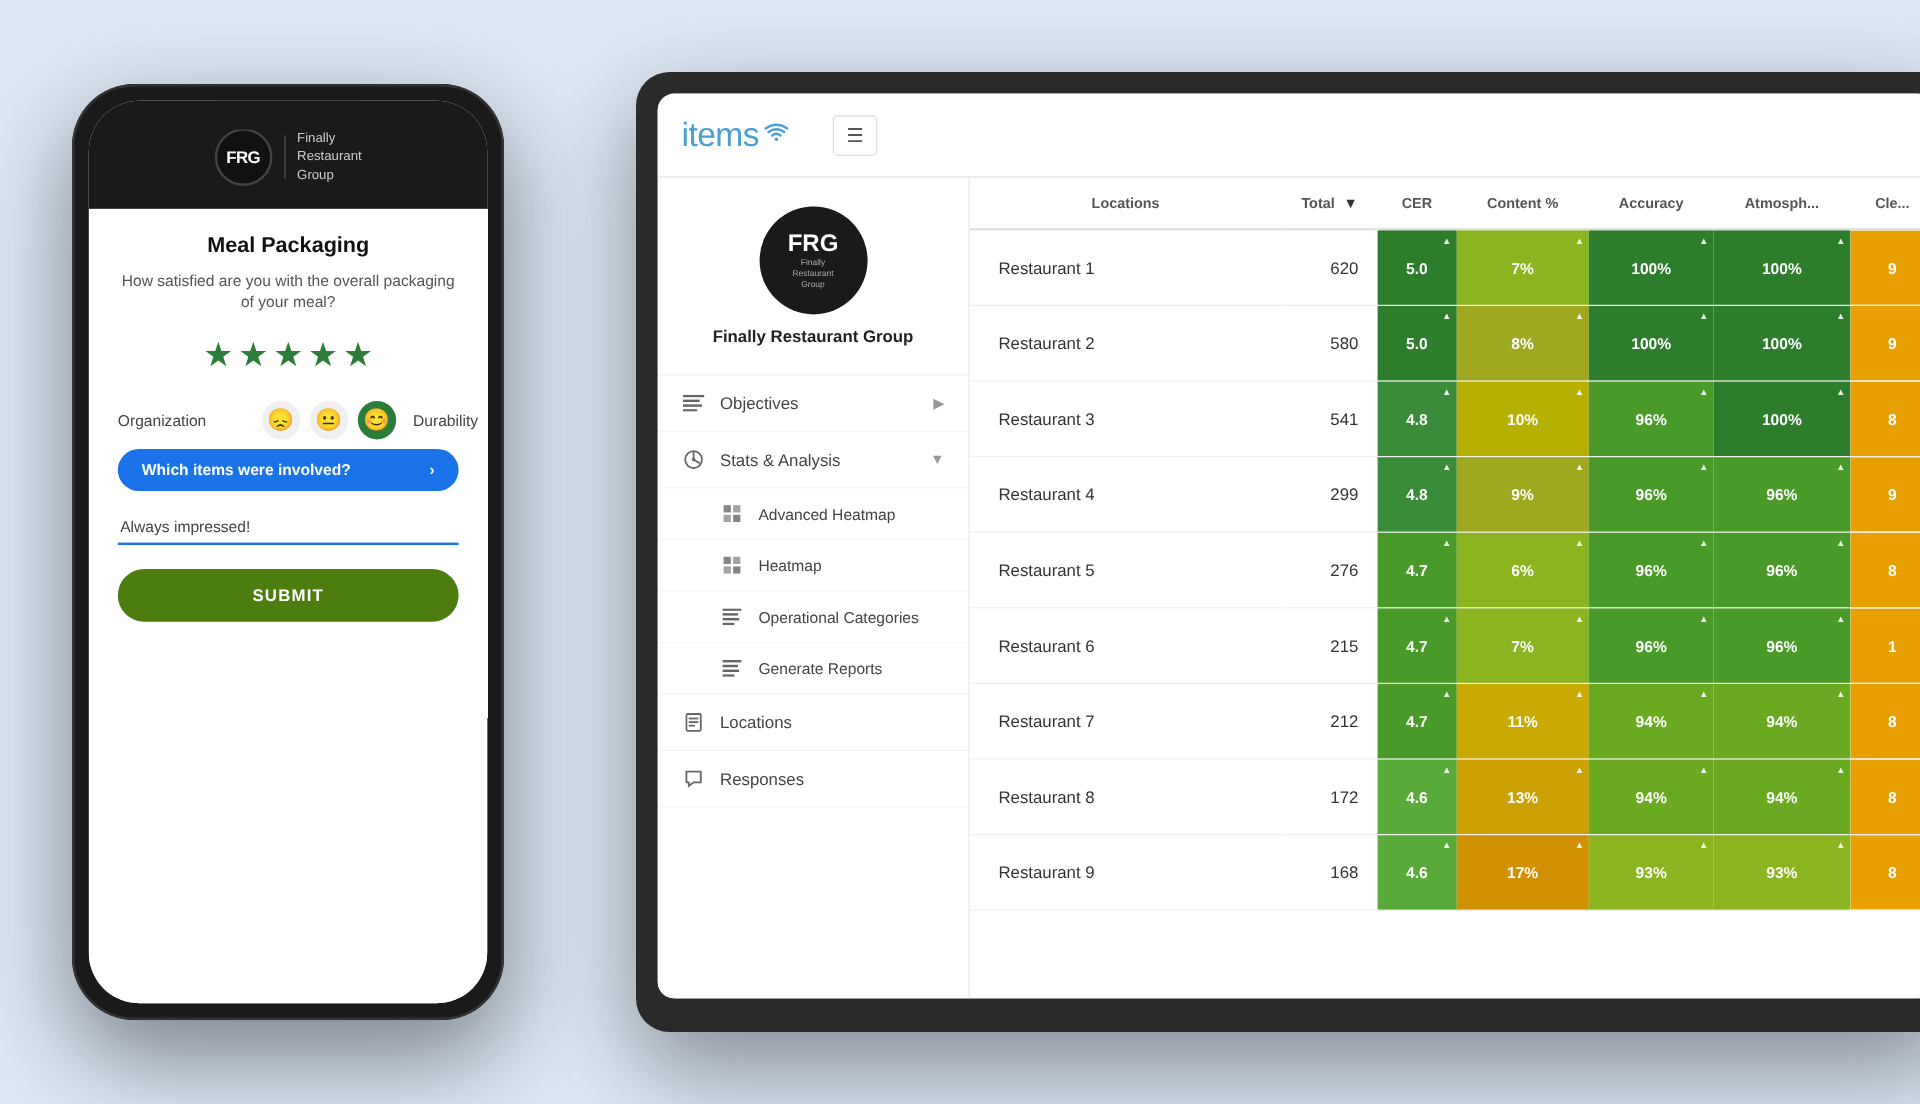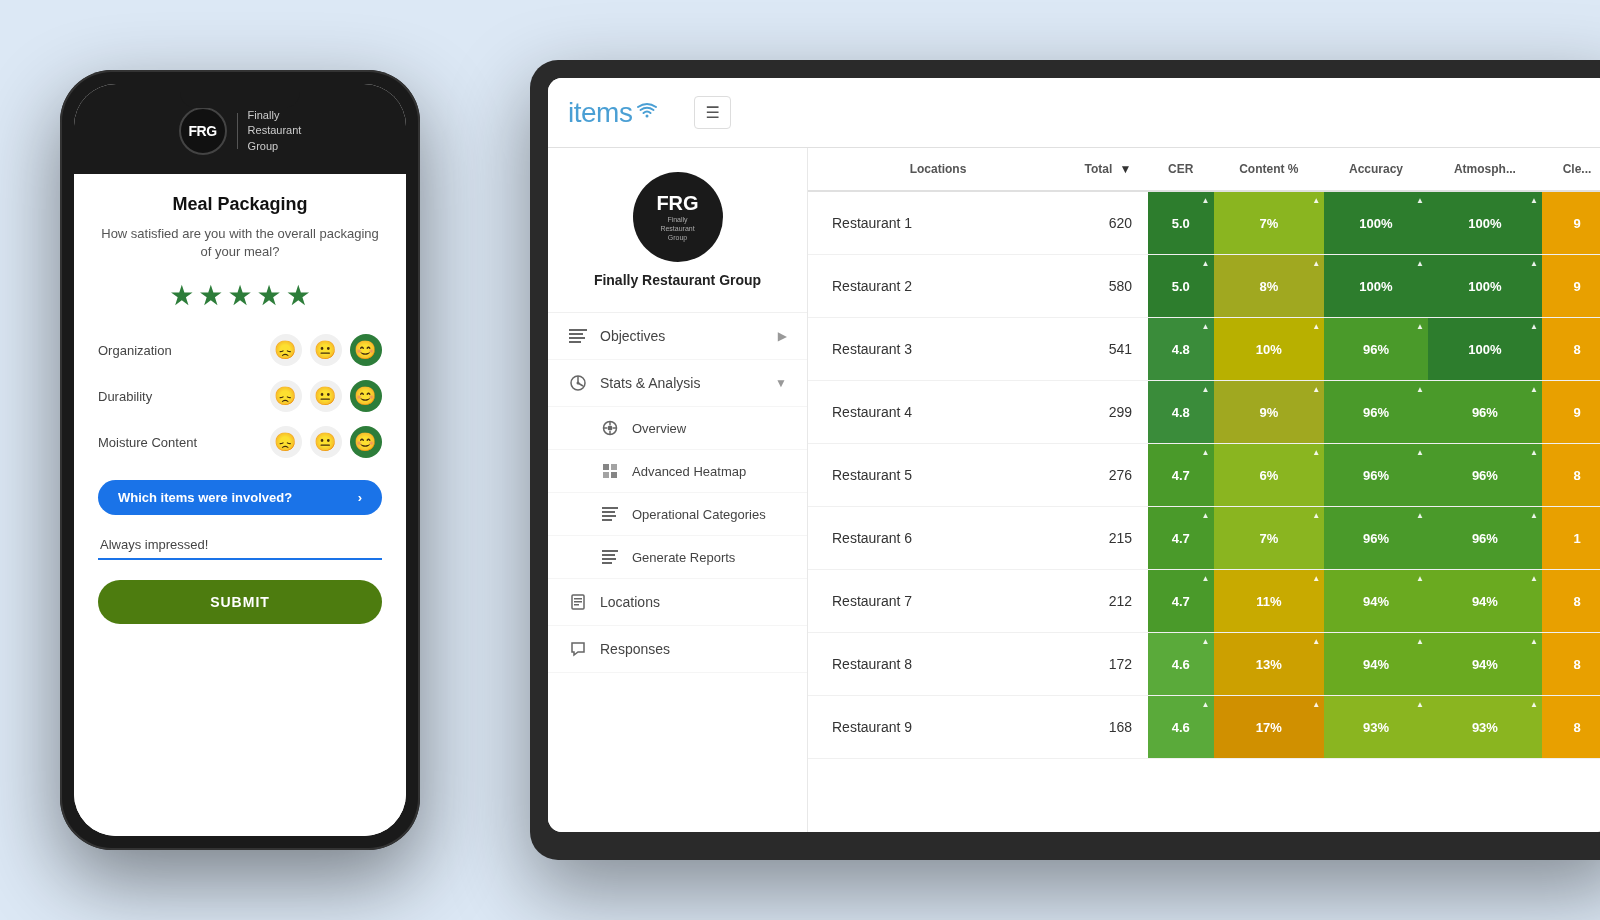--- a/index.html
+++ b/index.html
@@ -131,23 +131,23 @@
       margin-bottom: 22px;
     }
 
     .star {
       color: #2d7d3a;
       font-size: 28px;
     }
 
     .ratings-section {
       display: flex;
-      flex-direction: column;
+      flex-direction: row;
       gap: 14px;
-      margin-bottom: 22px;
+      margin-bottom: 8px;
     }
 
     .rating-row {
       display: flex;
       align-items: center;
       justify-content: space-between;
     }
 
     .rating-label {
       font-size: 13px;
@@ -640,46 +640,44 @@
                   <path d="M9 9 L9 2" stroke="#666" stroke-width="1.5"></path>
                   <path d="M9 9 L14 12" stroke="#666" stroke-width="1.5"></path>
                   <circle cx="9" cy="9" r="1.5" fill="#666"></circle>
                 </svg>
               </div>
               <span>Stats &amp; Analysis</span>
             </div>
             <span class="nav-chevron-down">▼</span>
           </div>
 
-          <div class="nav-sub-item">
-            <div class="nav-icon">
-              <svg width="16" height="16" viewBox="0 0 16 16" fill="none">
-                <circle cx="8" cy="8" r="6.5" stroke="#666" stroke-width="1.5" fill="none"></circle>
-                <circle cx="8" cy="8" r="2.5" fill="#666"></circle>
-                <path d="M8 1.5 L8 5" stroke="#666" stroke-width="1.5"></path>
-                <path d="M8 11 L8 14.5" stroke="#666" stroke-width="1.5"></path>
-                <path d="M1.5 8 L5 8" stroke="#666" stroke-width="1.5"></path>
-                <path d="M11 8 L14.5 8" stroke="#666" stroke-width="1.5"></path>
-              </svg>
-            </div>
-            <span>Overview</span>
-          </div>
 
           <div class="nav-sub-item">
             <div class="nav-icon">
               <svg width="16" height="16" viewBox="0 0 16 16" fill="none">
                 <rect x="1" y="1" width="6" height="6" fill="#666" opacity="0.8"></rect>
                 <rect x="9" y="1" width="6" height="6" fill="#666" opacity="0.6"></rect>
                 <rect x="1" y="9" width="6" height="6" fill="#666" opacity="0.6"></rect>
                 <rect x="9" y="9" width="6" height="6" fill="#666" opacity="0.8"></rect>
               </svg>
             </div>
             <span>Advanced Heatmap</span>
           </div>
 
+          <div class="nav-sub-item">
+            <div class="nav-icon">
+              <svg width="16" height="16" viewBox="0 0 16 16" fill="none">
+                <rect x="1" y="1" width="6" height="6" fill="#666" opacity="0.8"></rect>
+                <rect x="9" y="1" width="6" height="6" fill="#666" opacity="0.6"></rect>
+                <rect x="1" y="9" width="6" height="6" fill="#666" opacity="0.6"></rect>
+                <rect x="9" y="9" width="6" height="6" fill="#666" opacity="0.8"></rect>
+              </svg>
+            </div>
+            <span>Heatmap</span>
+          </div>
 
           <div class="nav-sub-item">
             <div class="nav-icon">
               <svg width="16" height="14" viewBox="0 0 16 14" fill="none">
                 <rect x="0" y="0" width="16" height="2" fill="#666"></rect>
                 <rect x="0" y="4" width="13" height="2" fill="#666"></rect>
                 <rect x="0" y="8" width="14" height="2" fill="#666"></rect>
                 <rect x="0" y="12" width="10" height="2" fill="#666"></rect>
               </svg>
             </div>

